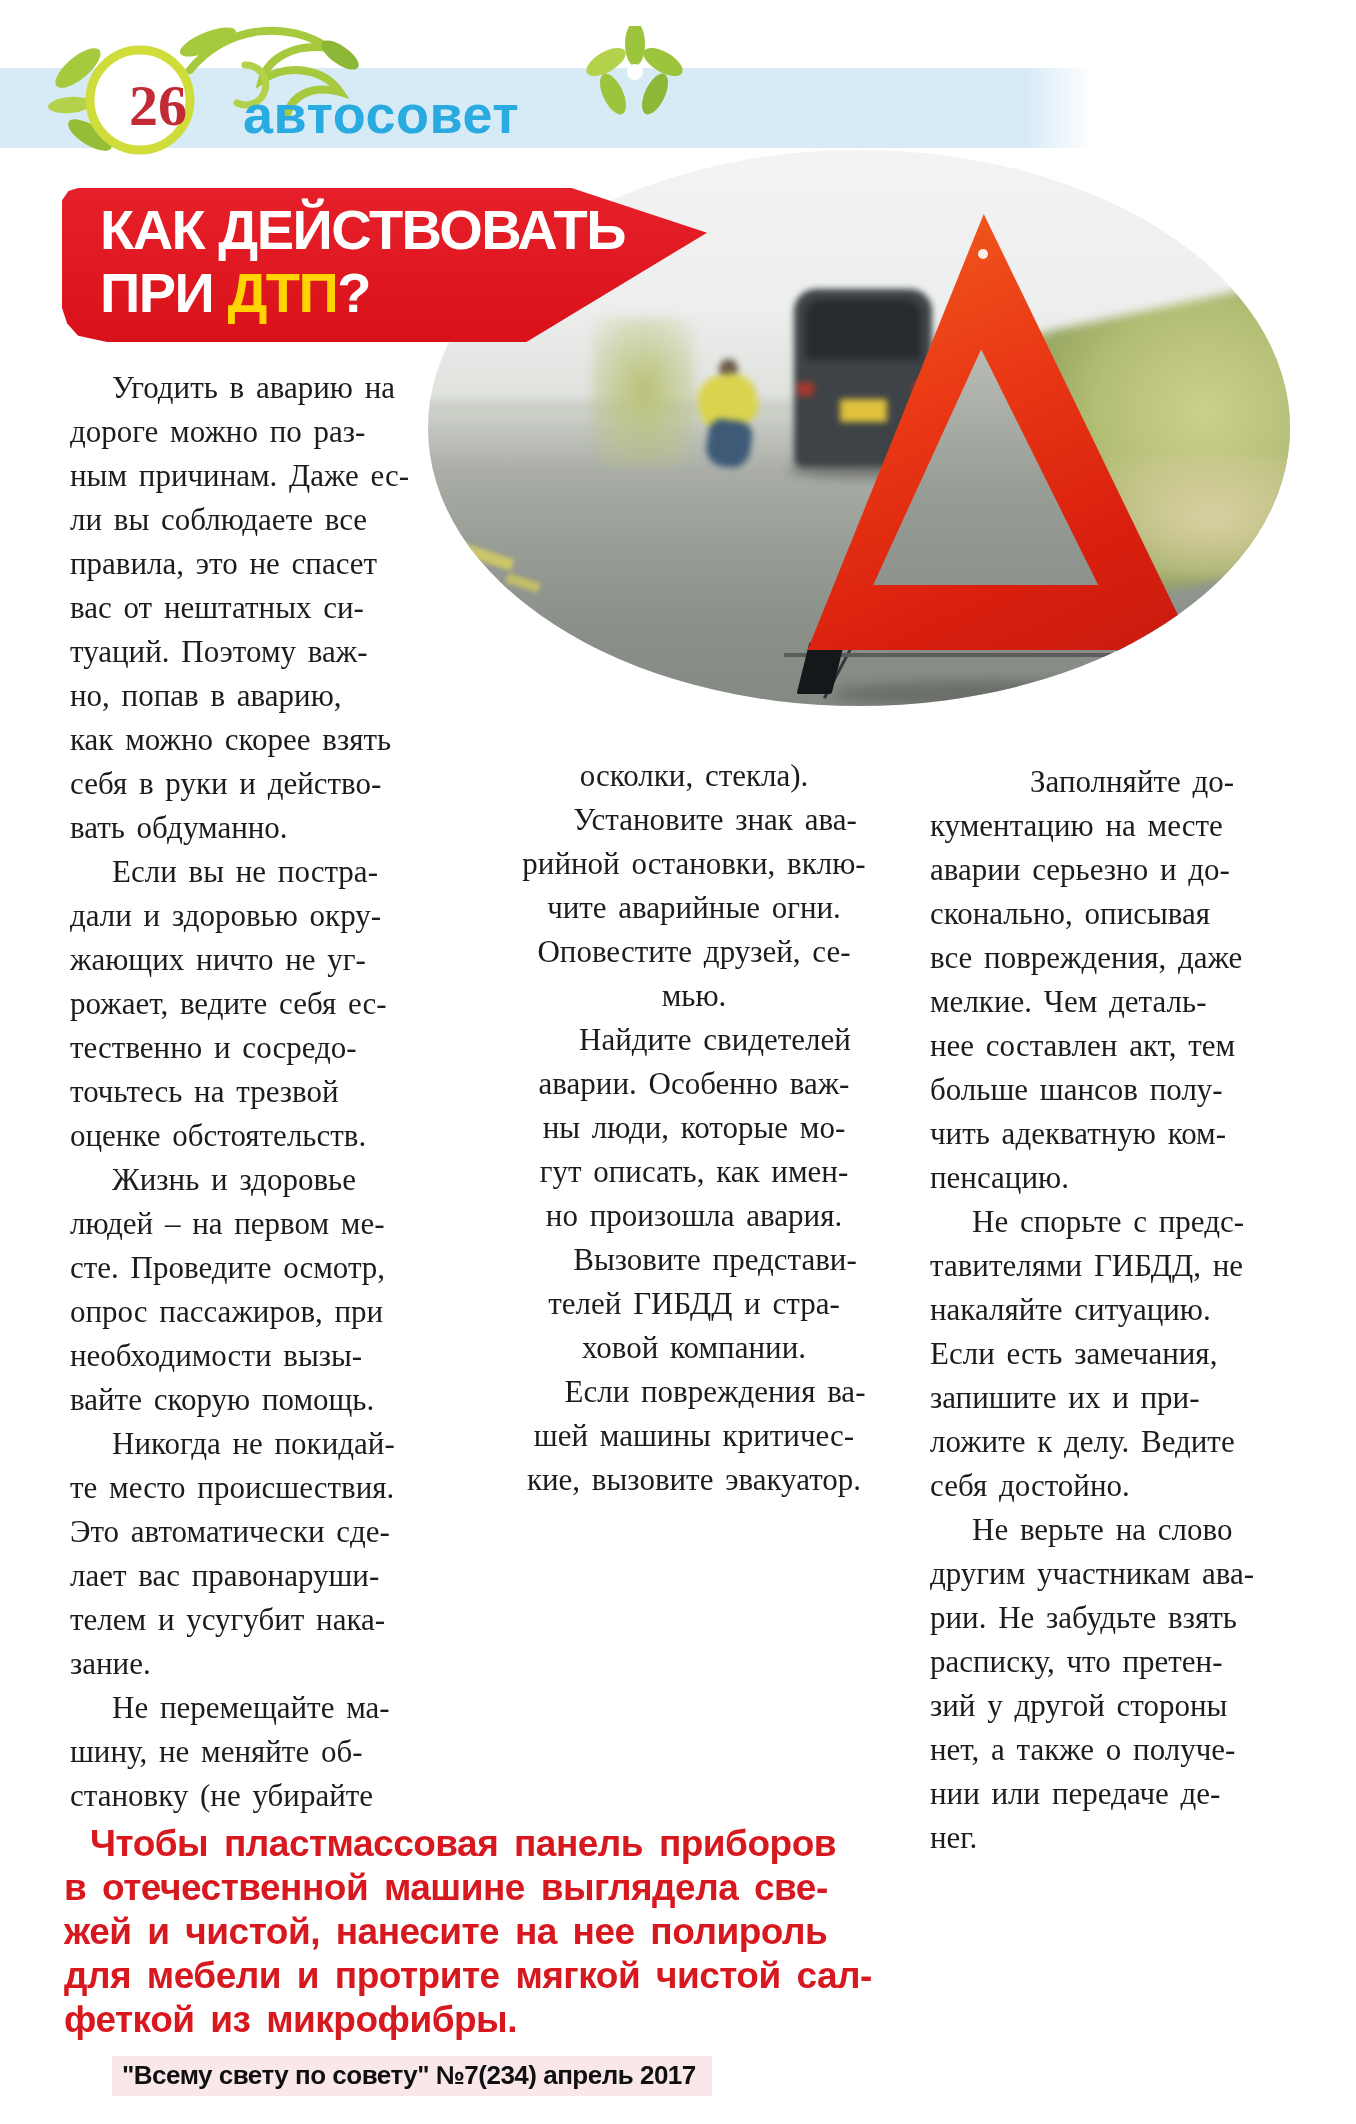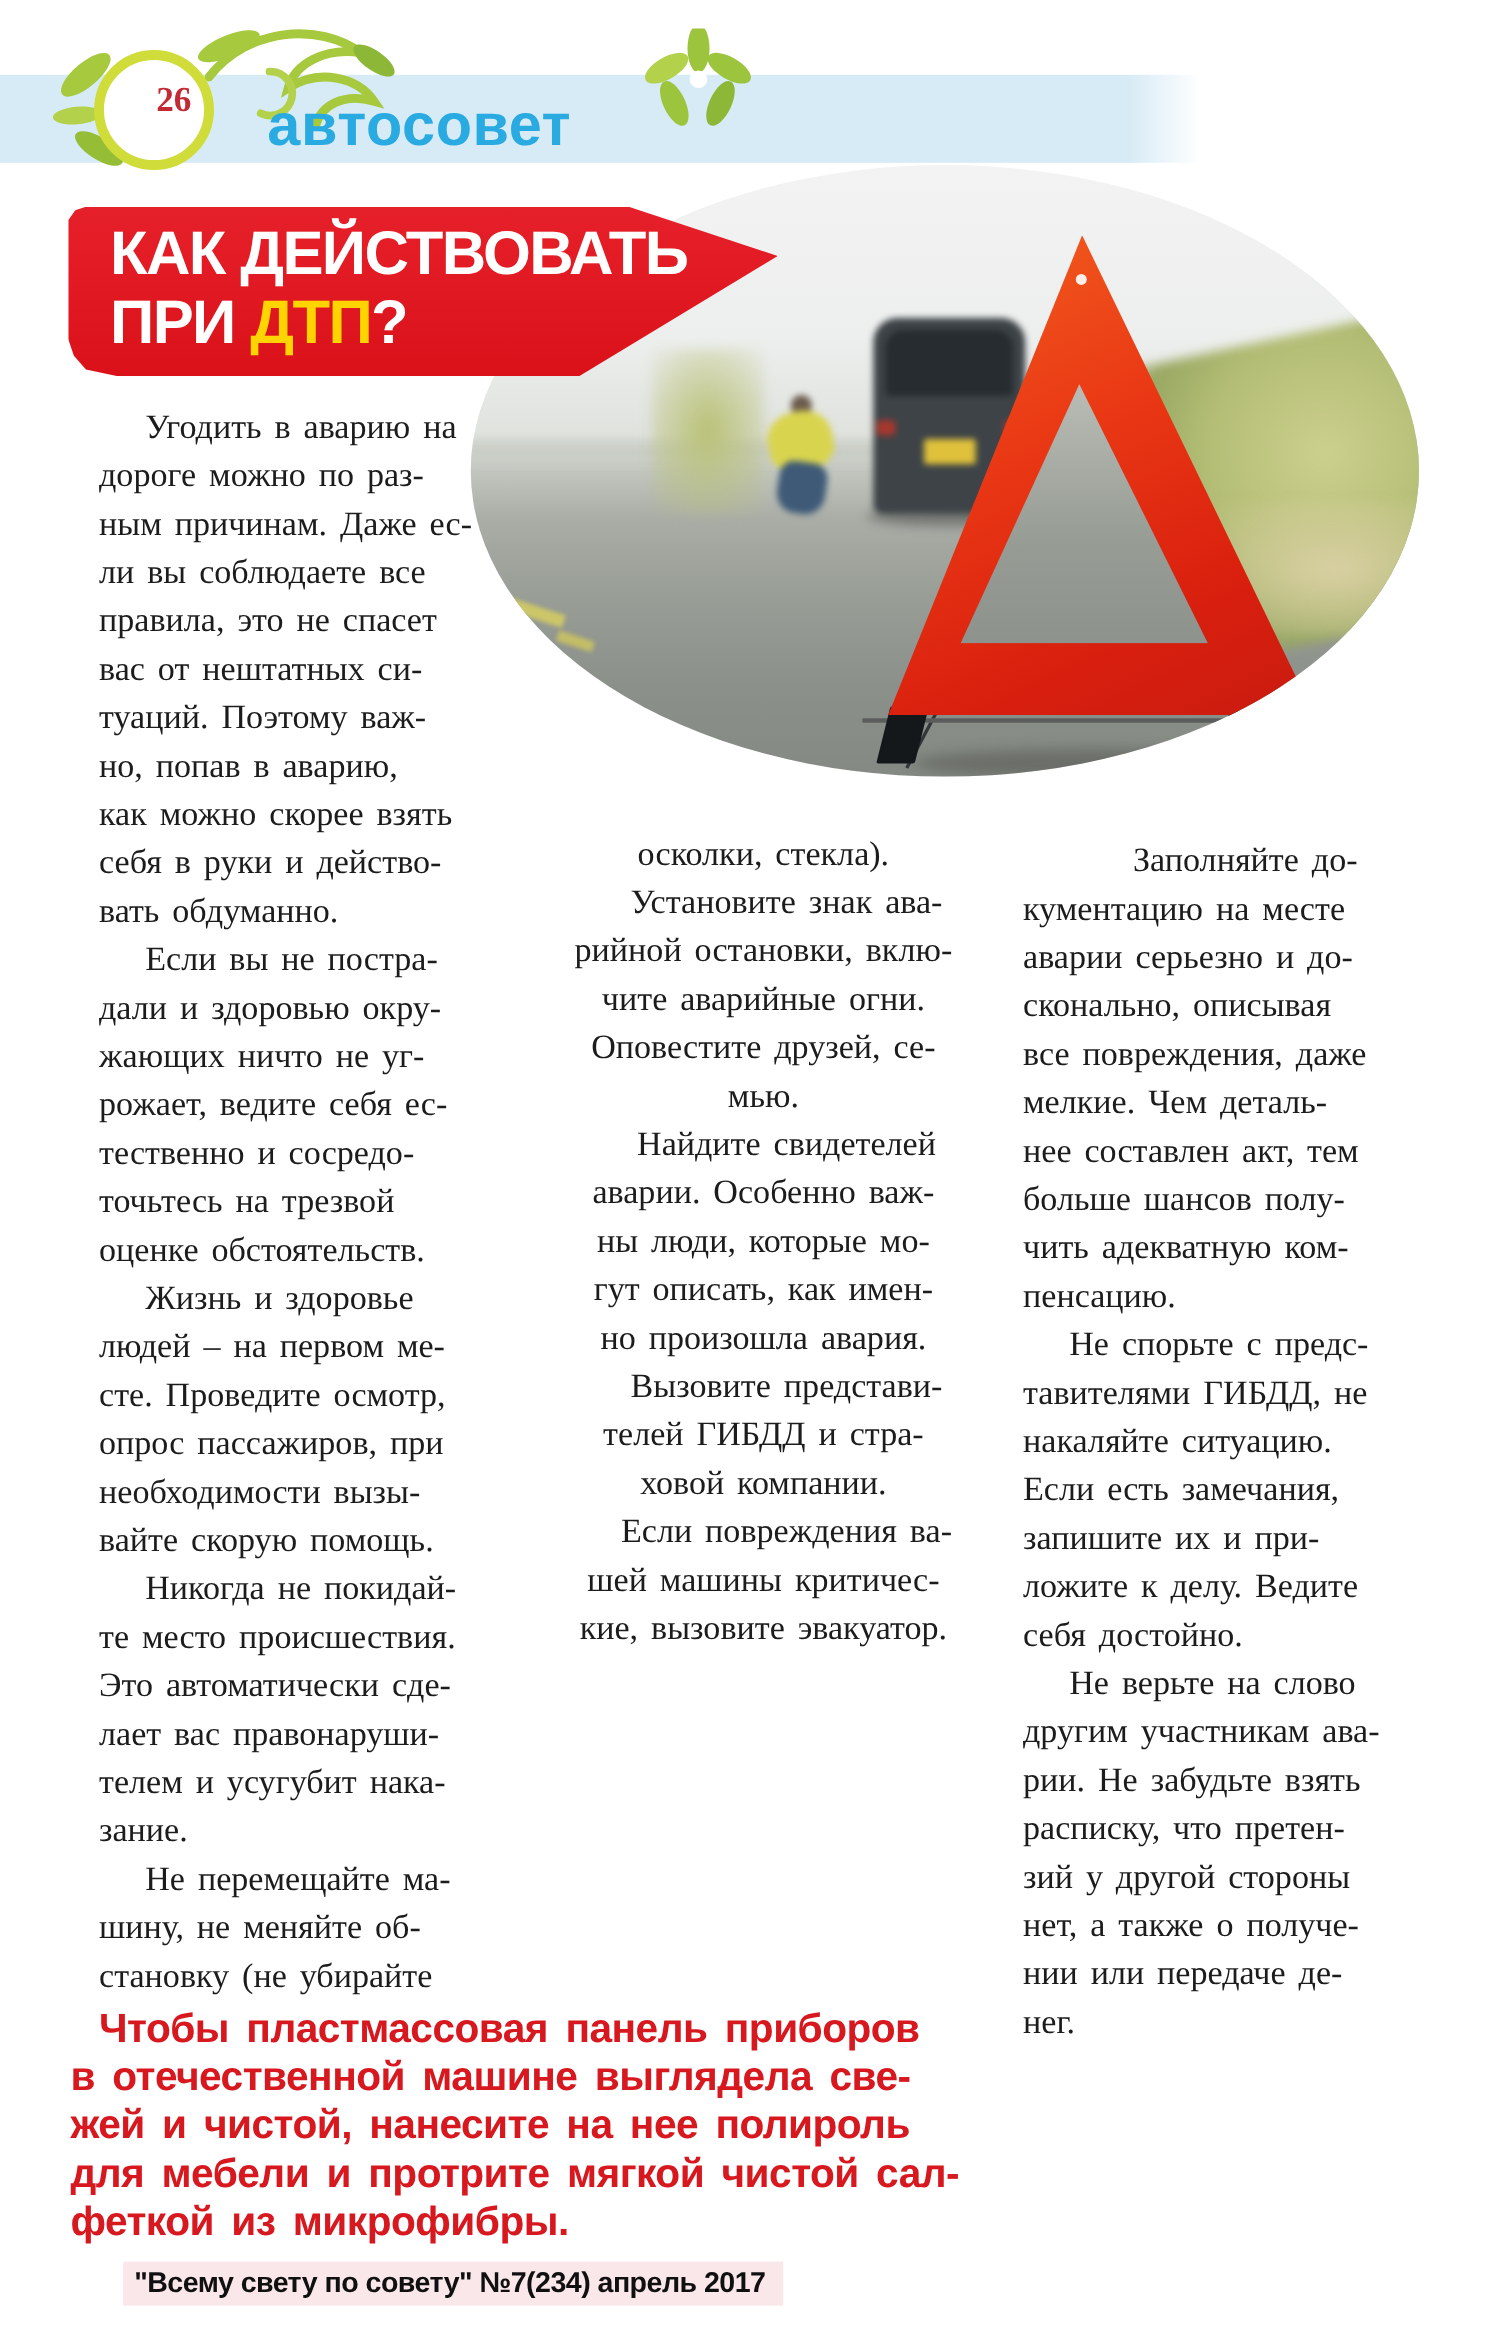--- a/index.html
+++ b/index.html
@@ -7,21 +7,21 @@
         font-family:"Liberation Serif",serif;}
 
   
   #band{position:absolute;left:0;top:68px;width:1092px;height:80px;
         background:linear-gradient(90deg,#d7ebf6 0%,#d7ebf6 94%,rgba(215,235,246,0) 100%);z-index:0;}
   #section-title{position:absolute;left:243px;top:86px;
         font-family:"Liberation Sans",sans-serif;font-weight:bold;font-size:54px;line-height:56px;
         color:#29aae1;letter-spacing:0.5px;z-index:2;}
   #vine{position:absolute;left:40px;top:10px;z-index:2;}
   #page-number{position:absolute;left:96px;top:72px;width:84px;text-align:center;
-        font-family:"Liberation Serif",serif;font-weight:bold;font-size:32px;color:#c22b35;z-index:3;padding-left:20px;}
+        font-family:"Liberation Serif",serif;font-weight:bold;font-size:58px;color:#c22b35;z-index:3;padding-left:20px;}
   #flower{position:absolute;left:580px;top:26px;z-index:2;}
 
   
   #photo{position:absolute;left:428px;top:150px;width:862px;height:556px;border-radius:50%;
         overflow:hidden;z-index:1;
         background:linear-gradient(180deg,#f2f3f2 0%,#edefee 28%,#dfe2dd 44%,#c2c6bf 50%,
                    #a9ada6 58%,#999e97 70%,#8b908a 85%,#848983 100%);}
   .horizon{position:absolute;left:0;top:44%;width:100%;height:6%;
         background:linear-gradient(180deg,rgba(220,223,216,0),#c9cdc5,rgba(170,175,168,0));filter:blur(2px);}
   .grass-r{position:absolute;left:71%;top:28%;width:33%;height:50%;
@@ -75,21 +75,21 @@
         clip-path:polygon(2.5% 0,79% 0,100% 29%,72% 100%,7% 100%,2.5% 96%,0.8% 88%,0 78%,0 8%,1% 2%);}
   .banner-text{padding:10px 0 0 38px;font-family:"Liberation Sans",sans-serif;font-weight:800;
         font-size:56px;line-height:63px;color:#ffffff;letter-spacing:-1.5px;white-space:nowrap;}
   .hl-yellow{color:#ffd400;}
 
   
   .col{position:absolute;width:388px;font-size:31px;line-height:44px;color:#1c1c1c;word-spacing:4px;z-index:2;}
   .col p{margin:0;white-space:pre-line;}
   .col p.ind{text-indent:42px;}
   .col p.ind-xl{text-indent:100px;}
-  #col-left{left:70px;top:366px;margin-left:20px;}
+  #col-left{left:70px;top:366px;}
   #col-mid{left:500px;top:754px;text-align:center;}
   #col-right{left:930px;top:760px;}
 
   
   #tip{position:absolute;left:64px;top:1822px;width:818px;z-index:2;
         font-family:"Liberation Sans",sans-serif;font-weight:bold;
         font-size:37px;line-height:44px;color:#d7181f;white-space:pre-line;
         text-indent:26px;word-spacing:6px;letter-spacing:-0.5px;}
 
   

